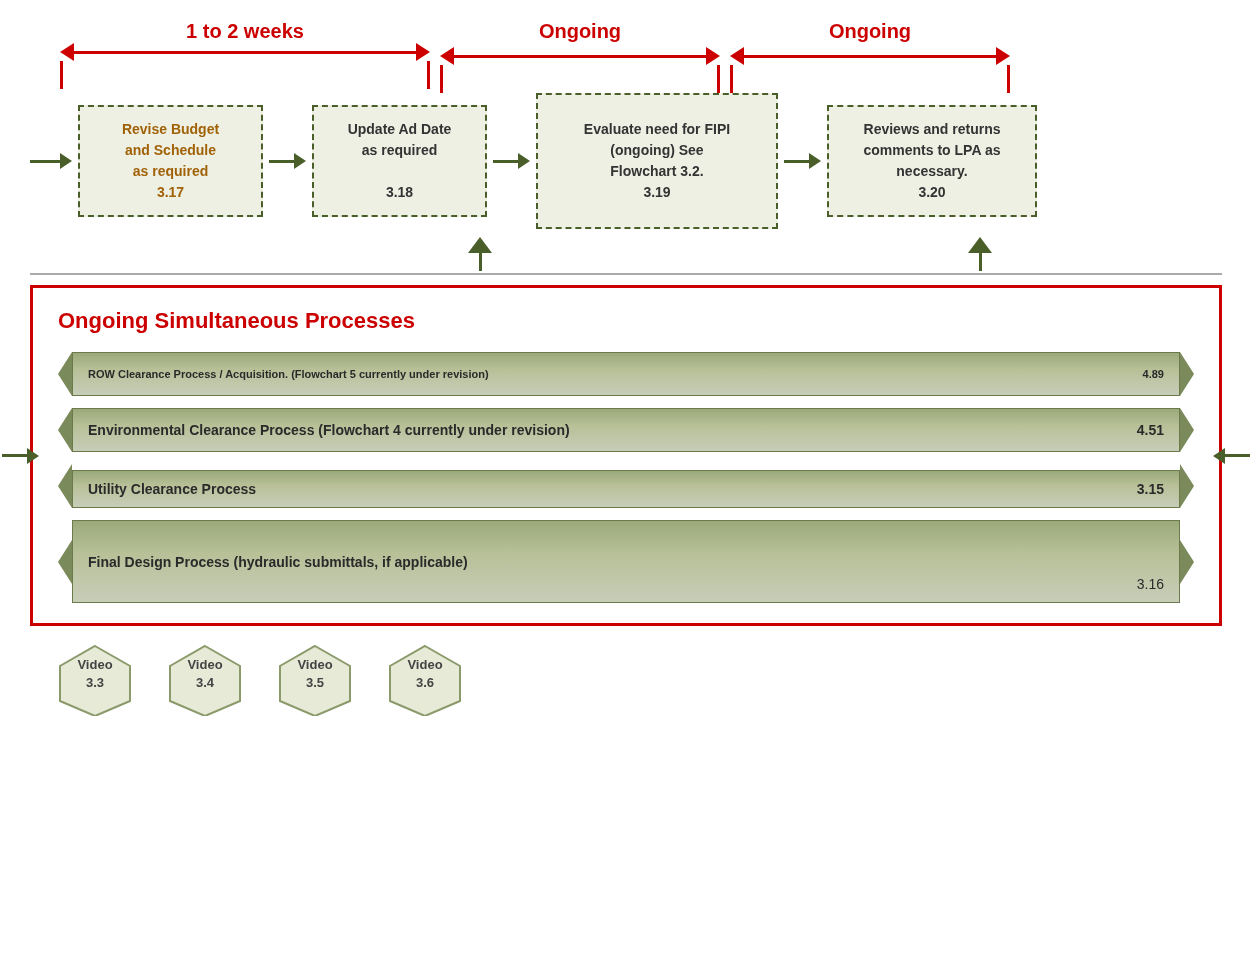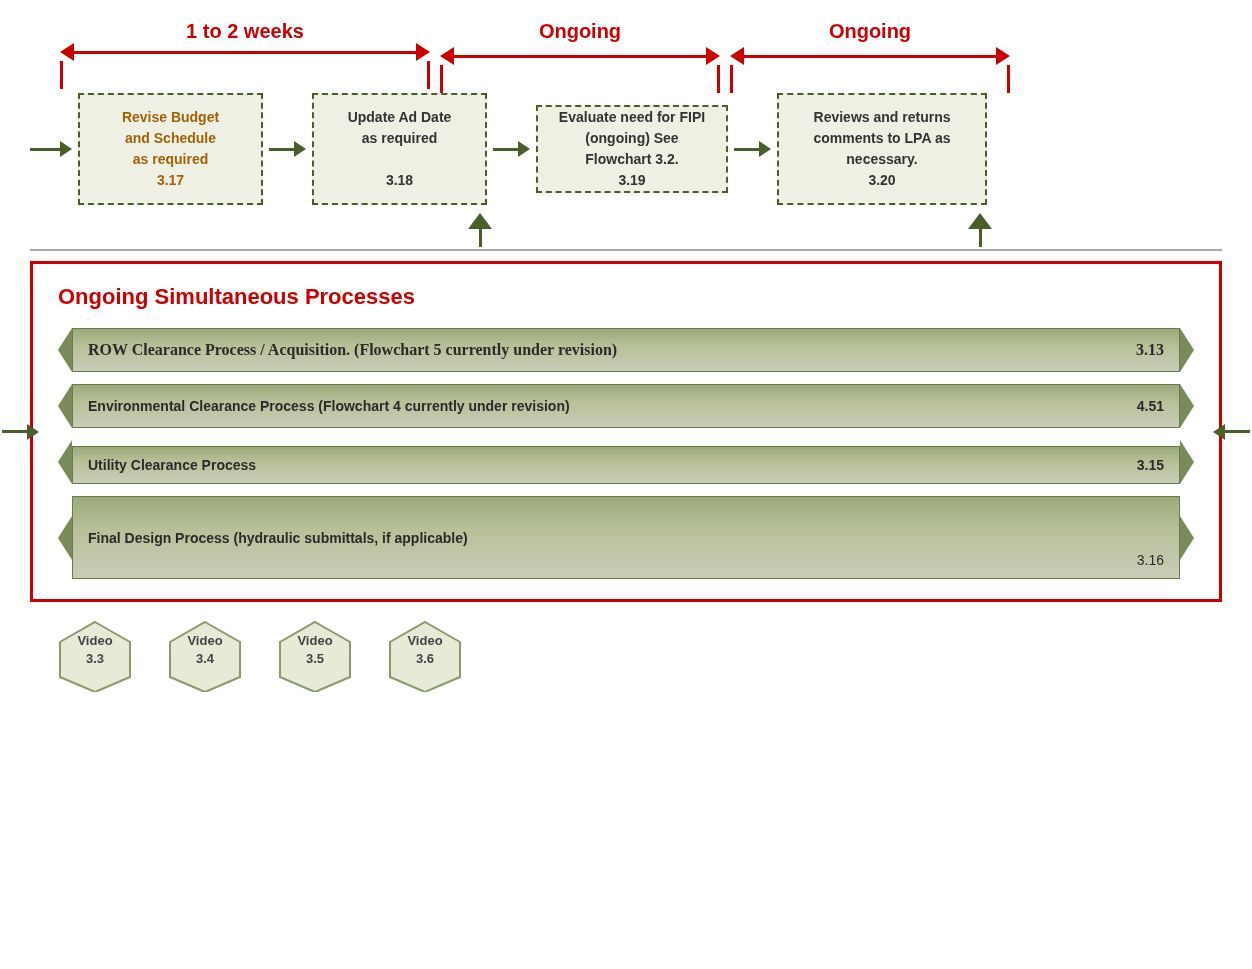--- a/index.html
+++ b/index.html
@@ -80,21 +80,21 @@
 
   <div style="border:2px dashed #4a5e2a;background:#eef0e4;padding:12px 8px;text-align:center;font-size:14px;font-weight:bold;color:#333;width:175px;line-height:1.5;">
     <div>Update Ad Date<br>as required<br><br><span>3.18</span></div>
   </div>
 
   <div style="display:flex;align-items:center;margin:0 6px;">
     <div style="width:25px;height:3px;background:#4a5e2a;"></div>
     <div style="width:0;height:0;border-top:8px solid transparent;border-bottom:8px solid transparent;border-left:12px solid #4a5e2a;"></div>
   </div>
 
-  <div style="border:2px dashed #4a5e2a;background:#eef0e4;padding:0 16px;text-align:center;font-size:14px;font-weight:bold;color:#333;width:192px;line-height:1.5;">
+  <div style="border:2px dashed #4a5e2a;background:#eef0e4;padding:24px 16px;text-align:center;font-size:14px;font-weight:bold;color:#333;width:242px;line-height:1.5;">
     <div>Evaluate need for FIPI<br>(ongoing)  See<br>Flowchart 3.2.<br><span>3.19</span></div>
   </div>
 
   <div style="display:flex;align-items:center;margin:0 6px;">
     <div style="width:25px;height:3px;background:#4a5e2a;"></div>
     <div style="width:0;height:0;border-top:8px solid transparent;border-bottom:8px solid transparent;border-left:12px solid #4a5e2a;"></div>
   </div>
 
   <div style="border:2px dashed #4a5e2a;background:#eef0e4;padding:12px 16px;text-align:center;font-size:14px;font-weight:bold;color:#333;width:210px;line-height:1.5;">
     <div>Reviews and returns<br>comments to LPA as<br>necessary.<br><span>3.20</span></div>
@@ -132,23 +132,23 @@
     <div style="width:0;height:0;border-top:8px solid transparent;border-bottom:8px solid transparent;border-right:12px solid #4a5e2a;"></div>
     <div style="width:25px;height:3px;background:#4a5e2a;"></div>
   </div>
 
   <div style="border:3px solid #cc0000; padding: 20px 25px;">
 
     <div style="color:#cc0000;font-size:22px;font-weight:bold;margin-bottom:18px;">Ongoing Simultaneous Processes</div>
 
     <div style="display:flex;align-items:stretch;margin-bottom:12px;">
       <div style="width:0;height:0;border-top:22px solid transparent;border-bottom:22px solid transparent;border-right:14px solid #7a8a5a;align-self:center;"></div>
-      <div style="flex:1;background:linear-gradient(to bottom, #9aaa7a 0%, #b8c098 40%, #c8cdb8 100%);border:1px solid #6a7a4a;padding:10px 15px;font-size:16px;font-weight:bold;color:#2a2a2a;display:flex;align-items:center;font-family:Liberation Serif, serif;">
+      <div style="flex:1;background:linear-gradient(to bottom, #9aaa7a 0%, #b8c098 40%, #c8cdb8 100%);border:1px solid #6a7a4a;padding:10px 15px;font-size:11px;font-weight:bold;color:#2a2a2a;display:flex;align-items:center;">
         <span style="flex:1;">ROW Clearance Process / Acquisition. (Flowchart 5 currently under revision)</span>
-        <span style="margin-left:30px;font-weight:bold;">3.13</span>
+        <span style="margin-left:30px;font-weight:bold;">4.89</span>
       </div>
       <div style="width:0;height:0;border-top:22px solid transparent;border-bottom:22px solid transparent;border-left:14px solid #7a8a5a;align-self:center;"></div>
     </div>
 
     <div style="display:flex;align-items:stretch;margin-bottom:12px;">
       <div style="width:0;height:0;border-top:22px solid transparent;border-bottom:22px solid transparent;border-right:14px solid #7a8a5a;align-self:center;"></div>
       <div style="flex:1;background:linear-gradient(to bottom, #9aaa7a 0%, #b8c098 40%, #c8cdb8 100%);border:1px solid #6a7a4a;padding:10px 15px;font-size:14px;font-weight:bold;color:#2a2a2a;display:flex;align-items:center;">
         <span style="flex:1;">Environmental Clearance Process (Flowchart 4 currently under revision)</span>
         <span style="margin-left:30px;font-weight:bold;">4.51</span>
       </div>

